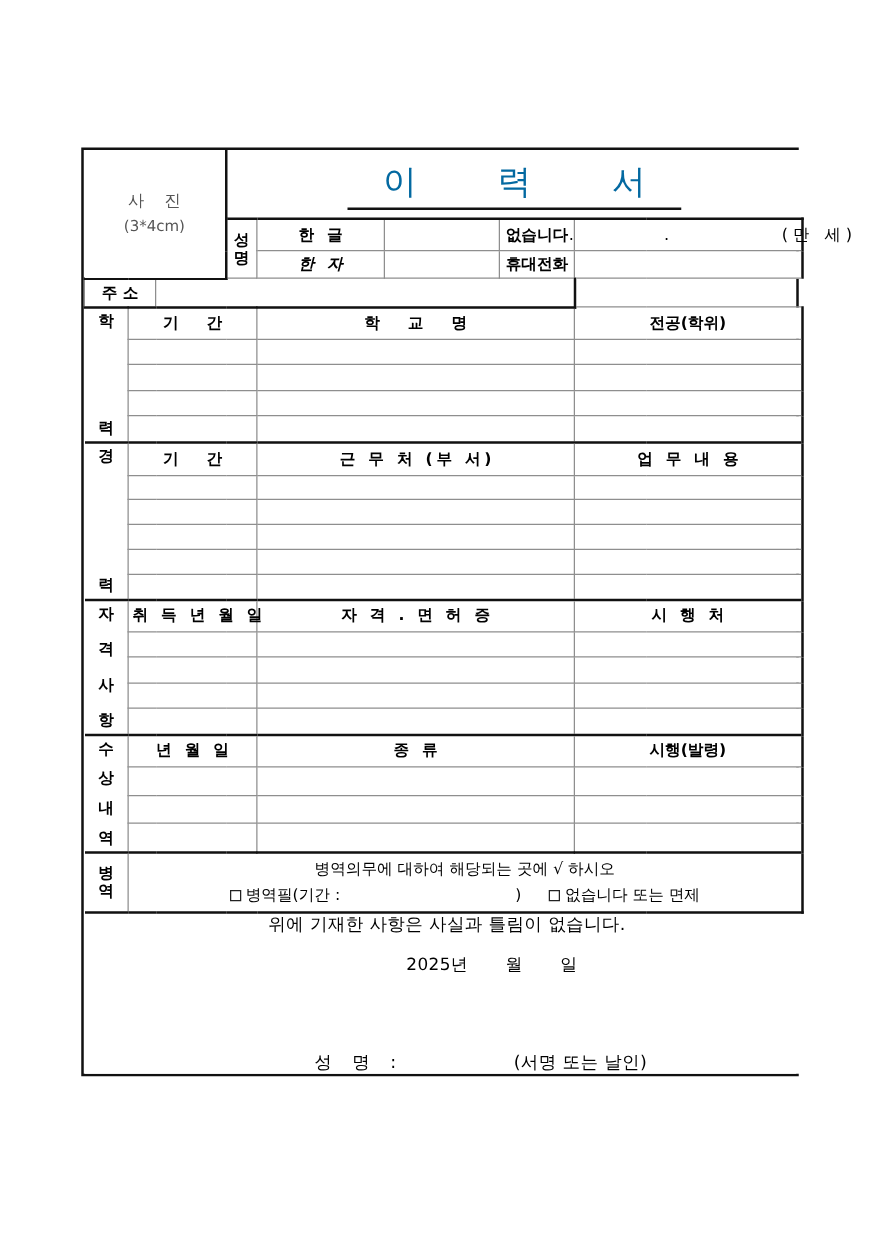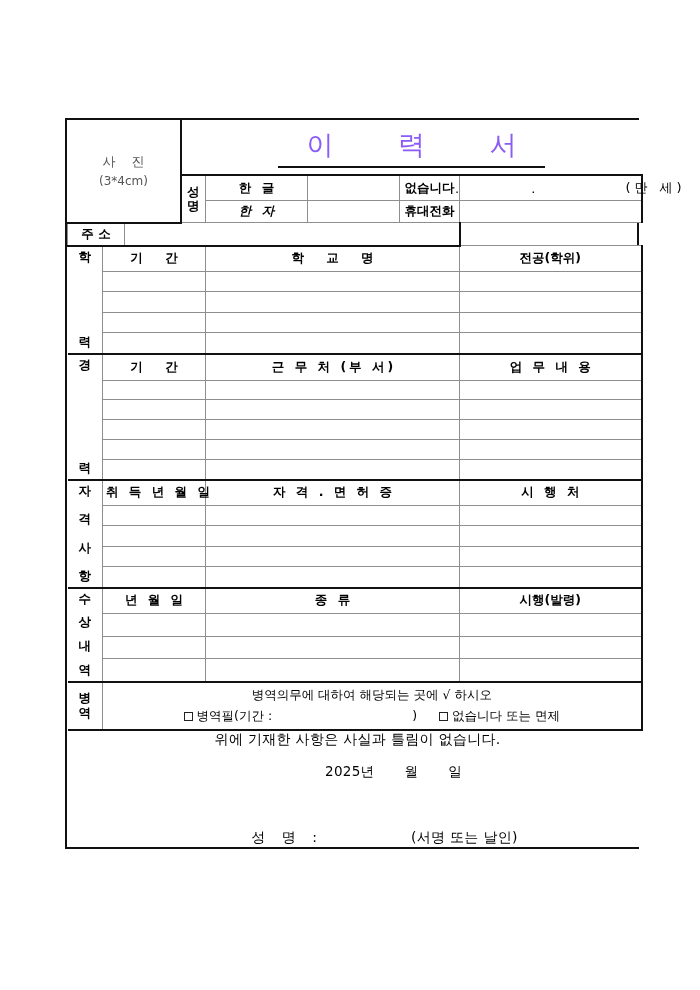--- a/index.html
+++ b/index.html
@@ -102,21 +102,21 @@
     text-align: center;
     vertical-align: middle;
   }
   .title-text {
     display: inline-block;
     font-size: 27px;
     letter-spacing: 28px;
     text-indent: 28px;
     padding-bottom: 3px;
     border-bottom: 2px solid #111;
-    color: #8b5cf6;
+    color: #0369a1;
     white-space: nowrap;
   }
 
   
   .lbl {
     font-weight: bold;
     font-size: 13px;
     white-space: nowrap;
   }
   .lbl-sp2 { letter-spacing: 9px; text-indent: 9px; }
@@ -195,21 +195,21 @@
   }
   .decl-2 {
     font-size: 13.5px;
     margin-top: 14px;
     padding-left: 78px;
     letter-spacing: .3px;
   }
   .decl-2 .sp-m { display: inline-block; width: 30px; }
   .decl-3 {
     font-size: 14px;
-    margin-top: 48px;
+    margin-top: 60px;
     padding-left: 60px;
     letter-spacing: .3px;
     white-space: nowrap;
   }
   .decl-3 .nm { letter-spacing: 6px; text-indent: 6px; }
   .decl-3 .sp-sign { display: inline-block; width: 88px; }
 </style>
 </head>
 <body>
 

